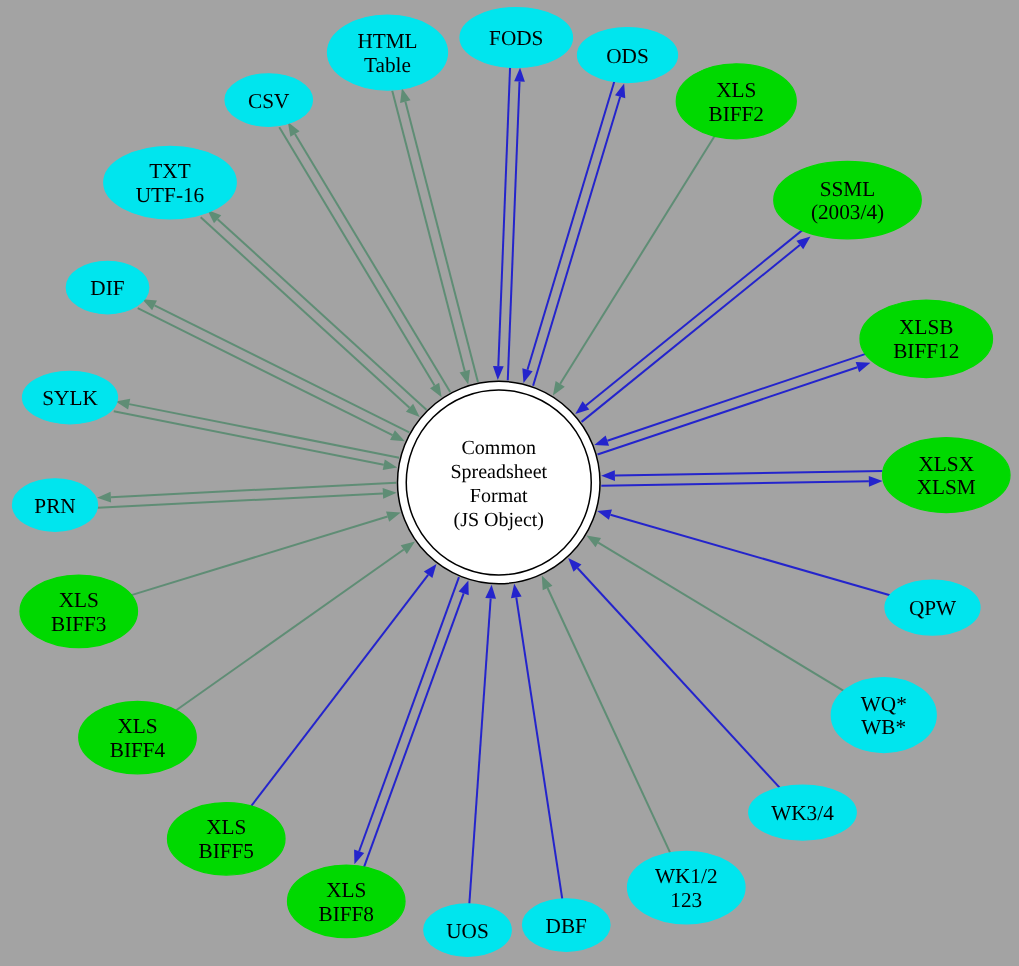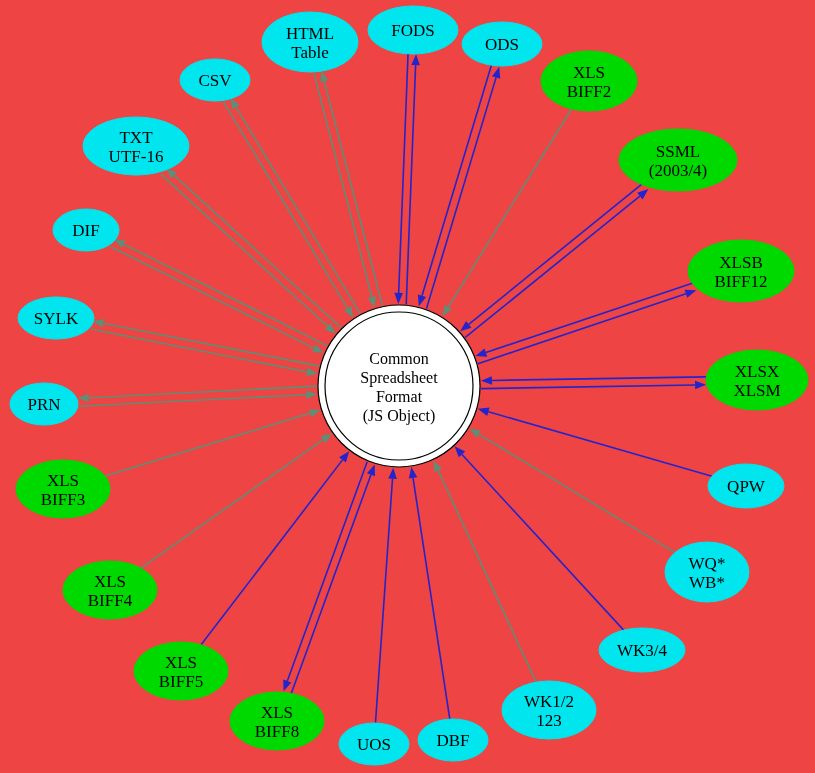--- a/index.html
+++ b/index.html
@@ -4,21 +4,21 @@
 <style>
   html, body {
     margin: 0;
     padding: 0;
     background: #ffffff;
   }
   #stage {
     width: 815px;
     height: 773px;
     position: relative;
-    background: #ef4444;
+    background: #a3a3a3;
     overflow: hidden;
   }
   svg text {
     font-family: "Liberation Serif", "DejaVu Serif", serif;
     fill: #000000;
   }
 </style>
 </head>
 <body>
 

